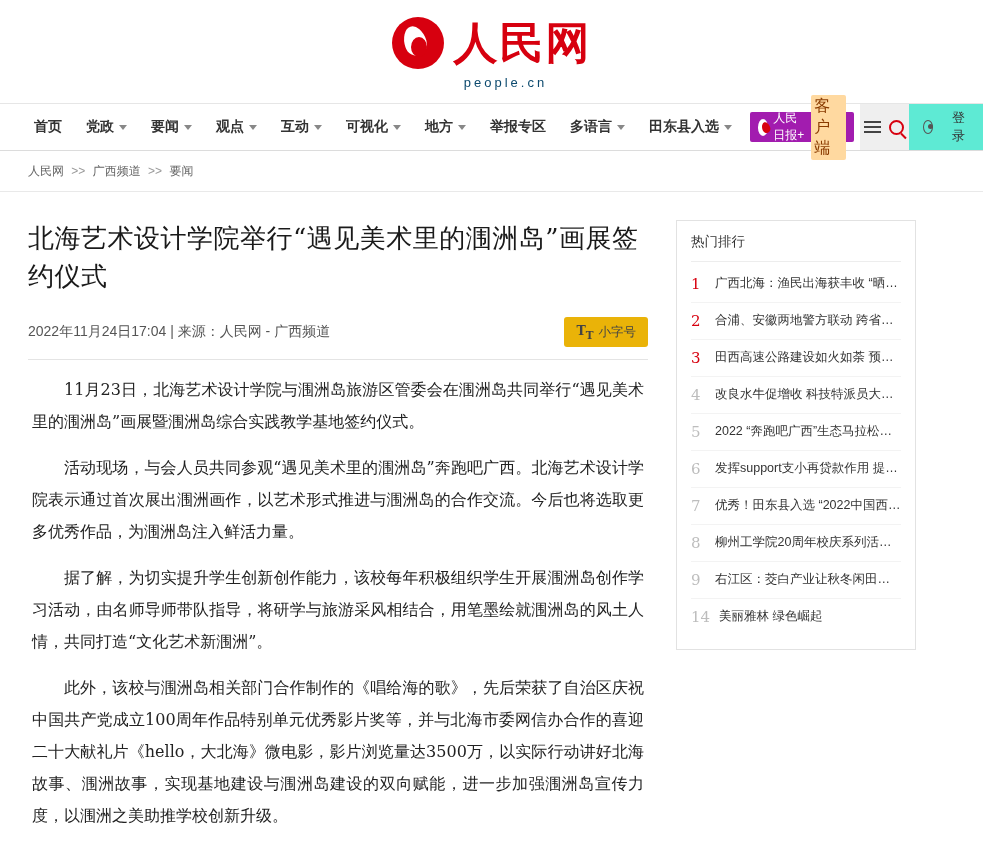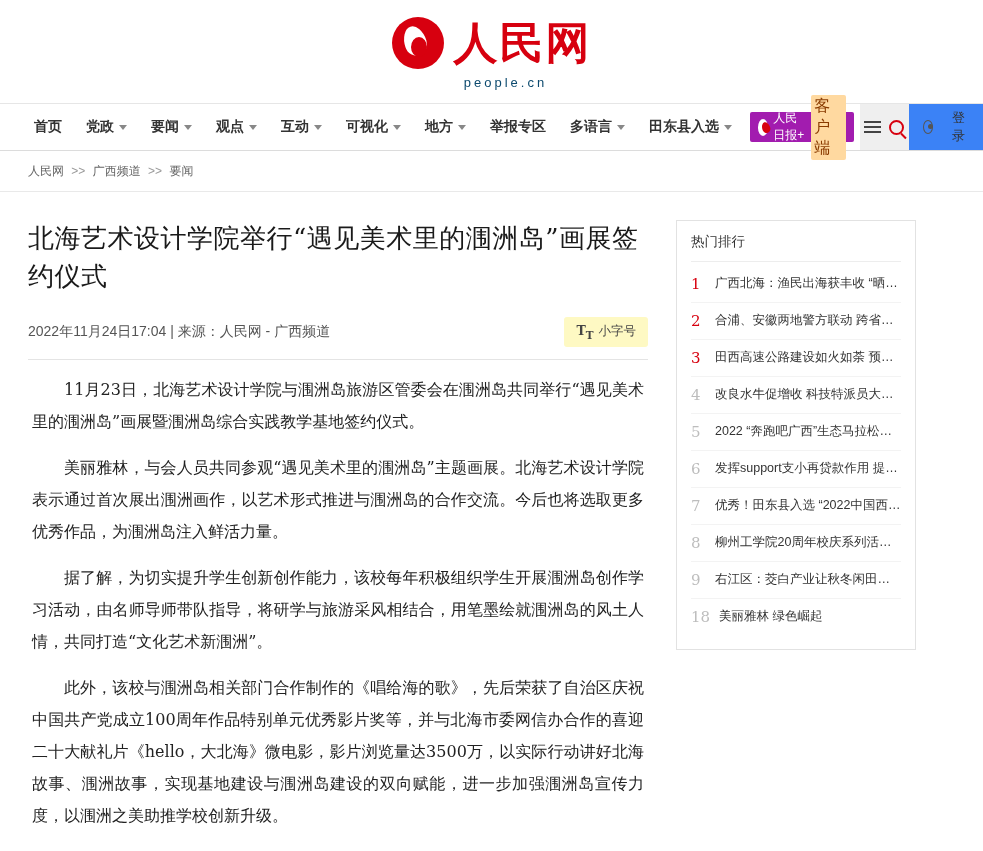--- a/index.html
+++ b/index.html
@@ -154,21 +154,21 @@
   }
   .icon-btn.grey { background: #efefef; }
   .hamburger span {
     display: block;
     width: 17px;
     height: 2px;
     background: #444;
     margin: 3px 0;
   }
   .login-btn {
-    background: #3b82f6;
+    background: #5eead4;
     display: flex;
     align-items: center;
     gap: 19px;
     padding: 0 14px;
     font-size: 13px;
     color: #333;
     cursor: pointer;
   }
   .user-ic {
     width: 14px; height: 14px;
@@ -234,27 +234,27 @@
     margin-top: 22px;
     padding-bottom: 12px;
     border-bottom: 1px solid #e4e4e4;
   }
   .meta-text {
     font-size: 14px;
     color: #555;
   }
   .fontsize-btn {
     margin-left: auto;
-    background: #fef9c3;
+    background: #eab308;
     border-radius: 3px;
     font-size: 12.5px;
     color: #444;
     padding: 6px 12px;
     display: flex;
-    align-items: flex-start;
+    align-items: flex-end;
     gap: 5px;
     cursor: pointer;
   }
   .fontsize-btn .tt {
     font-family: "DejaVu Serif", serif;
     font-weight: bold;
   }
   .article p {
     font-family: "DejaVu Serif", serif;
     font-size: 16px;
@@ -402,21 +402,21 @@
 
     <div class="meta-row">
       <div class="meta-text">2022年11月24日17:04 | 来源：人民网 - 广西频道</div>
       <div class="fontsize-btn">
         <span class="tt">T<sub>T</sub></span>
         <span>小字号</span>
       </div>
     </div>
 
     <p>11月23日，北海艺术设计学院与涠洲岛旅游区管委会在涠洲岛共同举行“遇见美术里的涠洲岛”画展暨涠洲岛综合实践教学基地签约仪式。</p>
-    <p>美丽雅林，与会人员共同参观“遇见美术里的涠洲岛”主题画展。北海艺术设计学院表示通过首次展出涠洲画作，以艺术形式推进与涠洲岛的合作交流。今后也将选取更多优秀作品，为涠洲岛注入鲜活力量。</p>
+    <p>活动现场，与会人员共同参观“遇见美术里的涠洲岛”奔跑吧广西。北海艺术设计学院表示通过首次展出涠洲画作，以艺术形式推进与涠洲岛的合作交流。今后也将选取更多优秀作品，为涠洲岛注入鲜活力量。</p>
     <p>据了解，为切实提升学生创新创作能力，该校每年积极组织学生开展涠洲岛创作学习活动，由名师导师带队指导，将研学与旅游采风相结合，用笔墨绘就涠洲岛的风土人情，共同打造“文化艺术新涠洲”。</p>
     <p>此外，该校与涠洲岛相关部门合作制作的《唱给海的歌》，先后荣获了自治区庆祝中国共产党成立100周年作品特别单元优秀影片奖等，并与北海市委网信办合作的喜迎二十大献礼片《hello，大北海》微电影，影片浏览量达3500万，以实际行动讲好北海故事、涠洲故事，实现基地建设与涠洲岛建设的双向赋能，进一步加强涠洲岛宣传力度，以涠洲之美助推学校创新升级。</p>
     <p>接下来，该校将借力涠洲资源提升办学水平，扎实推进涠洲岛经济文化社会发展，加强“政校”合作共建，构建双向文化活动交流平台，不断深化人才培养计划，为助推涠洲岛高质量发展贡献北艺力量。（曾丽君）</p>
 
   </div>
 
   <div class="sidebar">
     <div class="rank-box">
       <div class="rank-title">热门排行</div>
 
@@ -450,19 +450,19 @@
       </div>
       <div class="rank-item">
         <span class="rank-num">8</span>
         <span class="rank-label">柳州工学院20周年校庆系列活动全面展开</span>
       </div>
       <div class="rank-item">
         <span class="rank-num">9</span>
         <span class="rank-label">右江区：茭白产业让秋冬闲田活起来</span>
       </div>
       <div class="rank-item">
-        <span class="rank-num">18</span>
+        <span class="rank-num">14</span>
         <span class="rank-label">美丽雅林 绿色崛起</span>
       </div>
     </div>
   </div>
 
 </div>
 
 </body></html>

